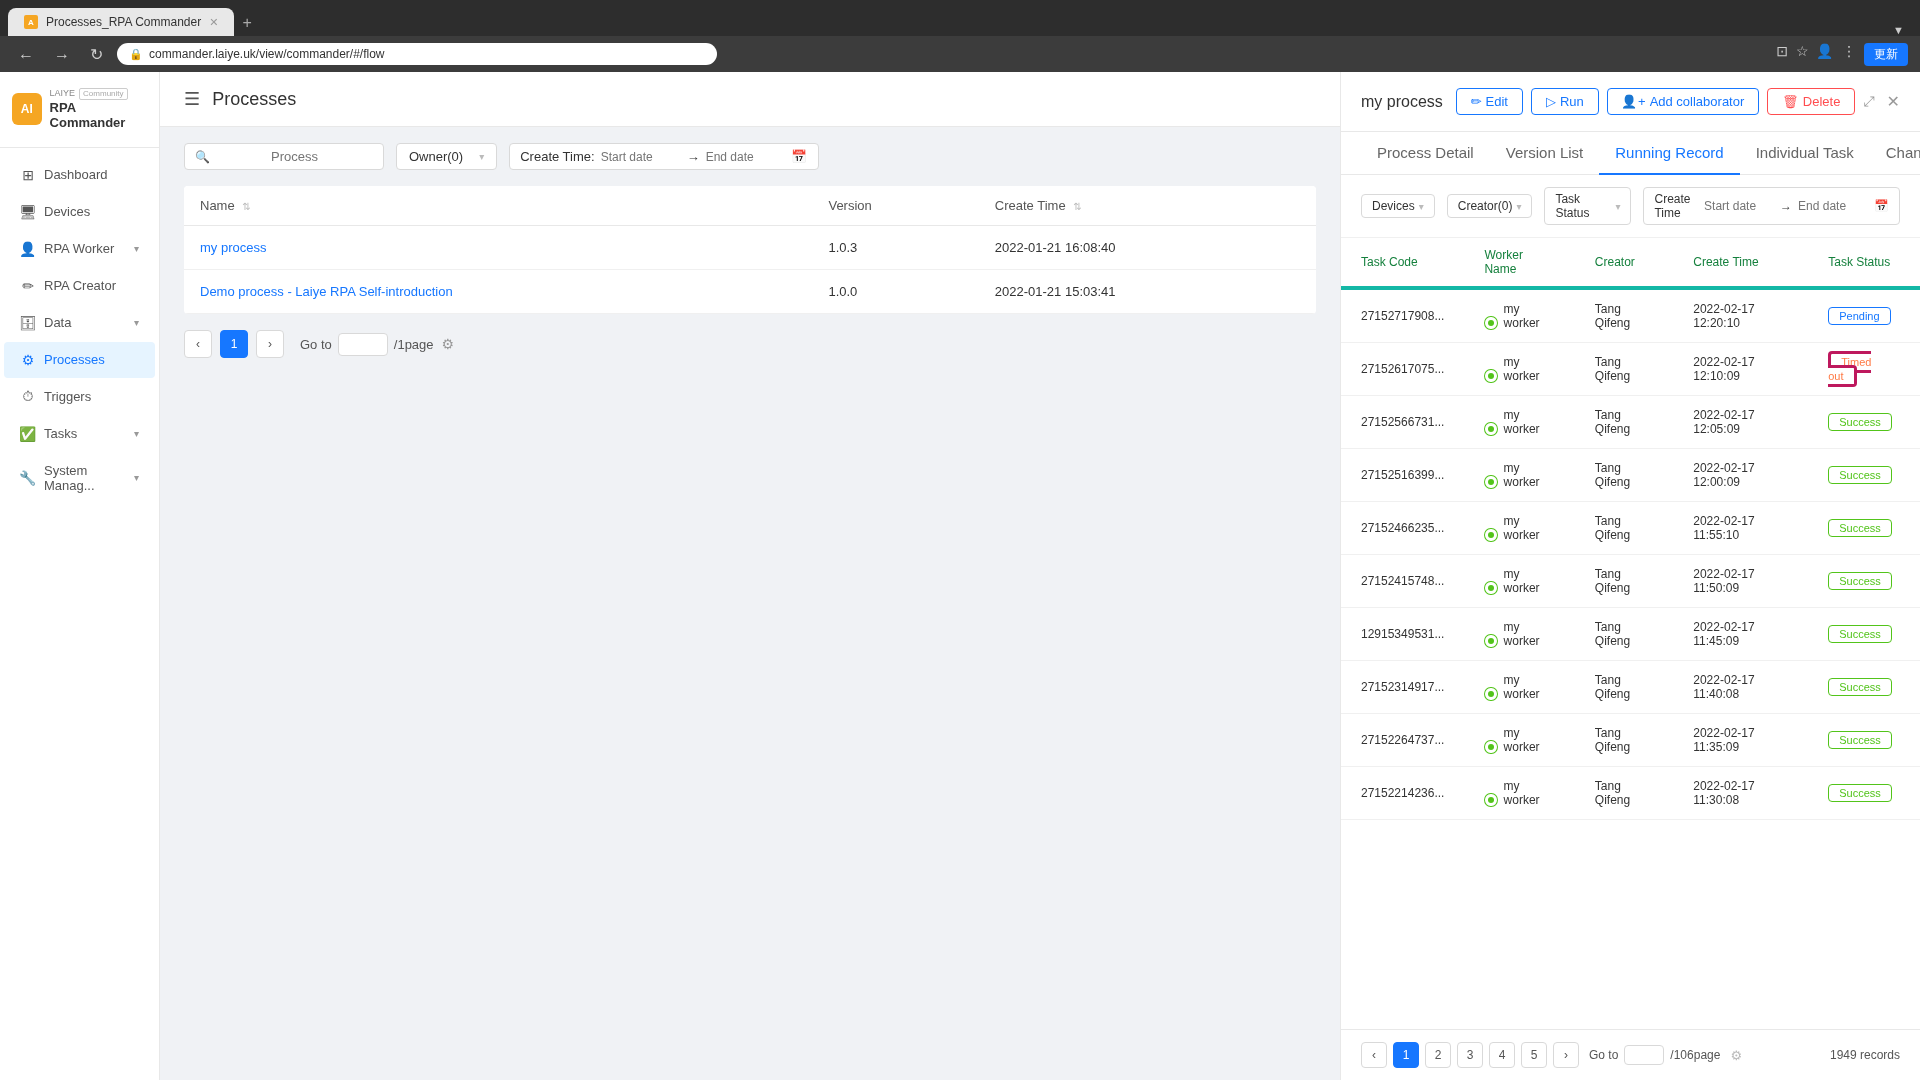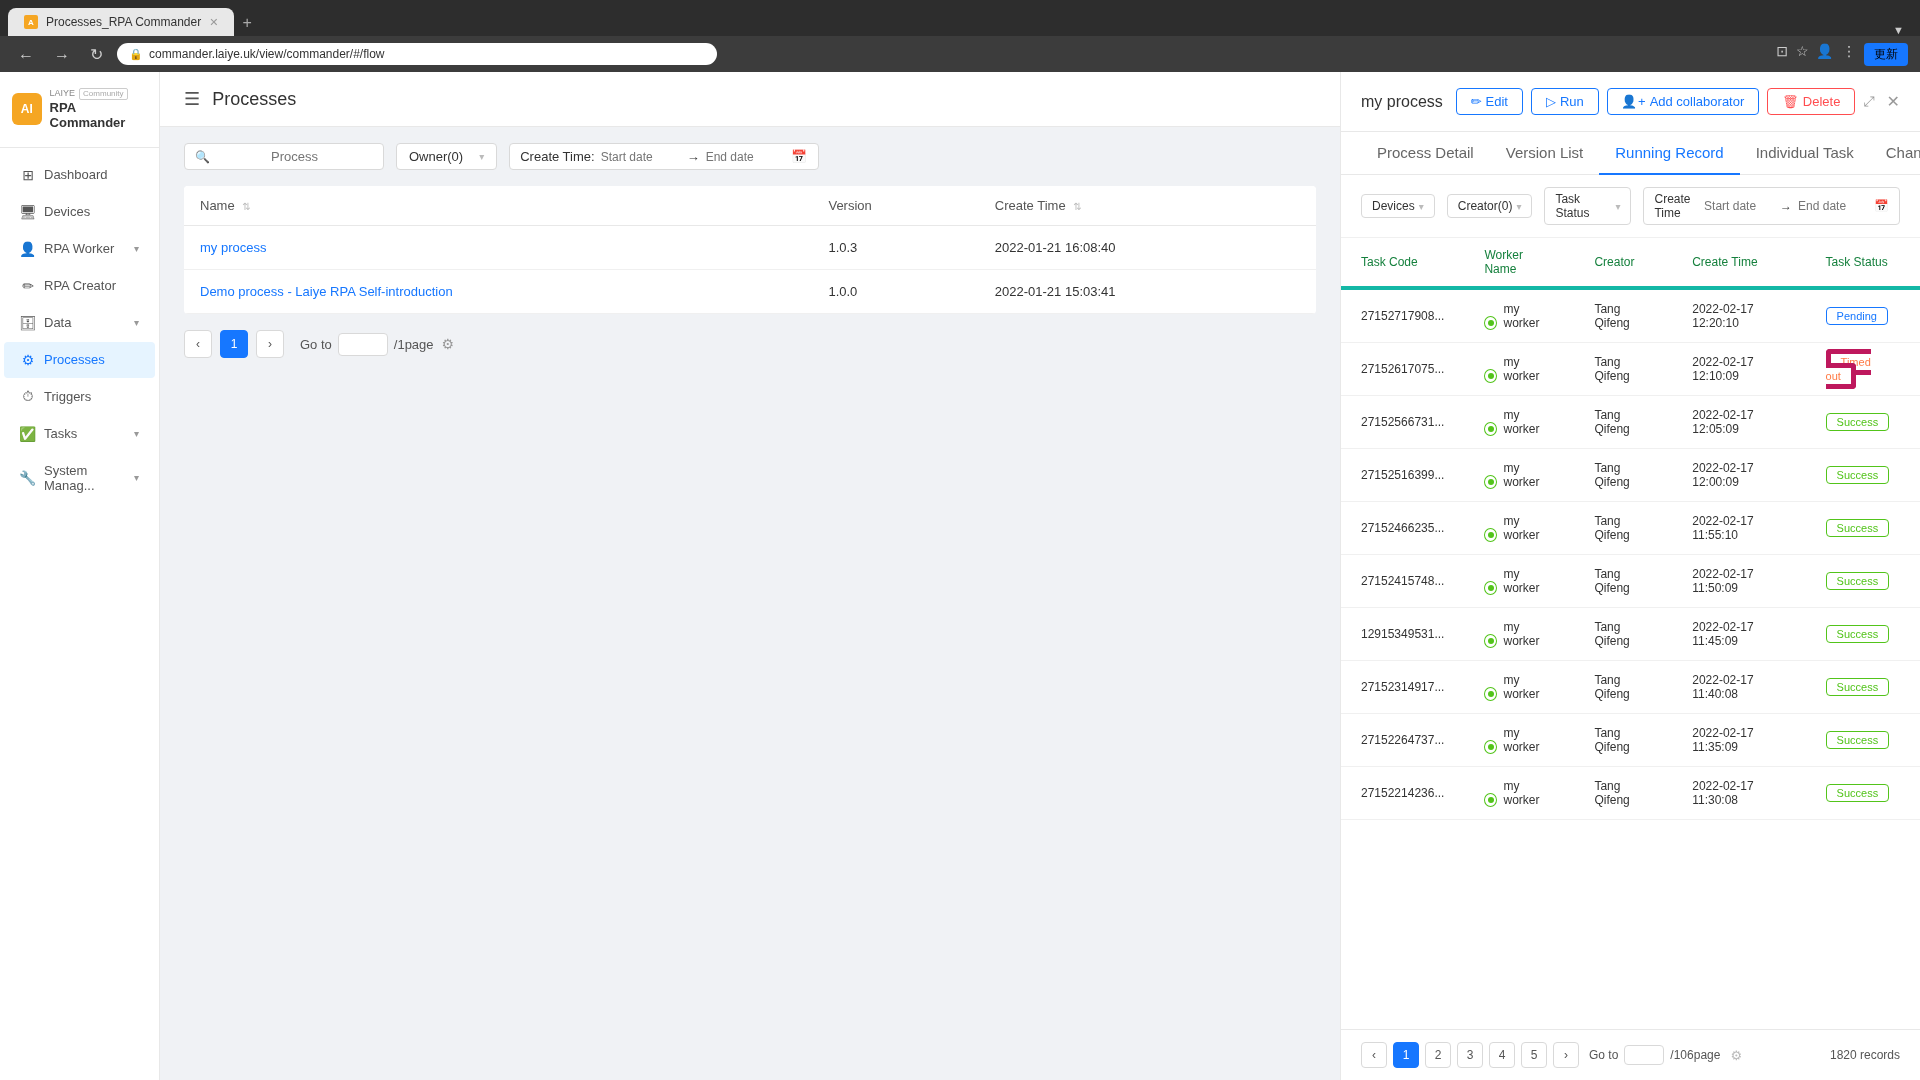--- a/index.html
+++ b/index.html
@@ -11,21 +11,21 @@
     .browser-tab { background: #3c3c3c; color: #ccc; padding: 6px 16px; border-radius: 8px 8px 0 0; font-size: 12px; display: flex; align-items: center; gap: 8px; min-width: 180px; height: 28px; }
     .browser-tab.active { background: #e8e8e8; color: #333; }
     .tab-favicon { width: 14px; height: 14px; background: #f5a623; border-radius: 2px; display: flex; align-items: center; justify-content: center; font-size: 8px; color: white; font-weight: bold; flex-shrink: 0; }
     .tab-close { margin-left: auto; cursor: pointer; color: #999; font-size: 11px; }
     .tab-new { background: transparent; color: #aaa; border: none; padding: 4px 8px; font-size: 16px; cursor: pointer; }
     .browser-toolbar { background: #3c3c3c; display: flex; align-items: center; padding: 4px 12px; gap: 8px; height: 36px; }
     .nav-btn { background: none; border: none; color: #ccc; font-size: 16px; cursor: pointer; padding: 2px 6px; }
     .url-bar { flex: 1; background: #fff; border: none; border-radius: 20px; padding: 4px 12px; font-size: 12px; color: #333; display: flex; align-items: center; gap: 6px; max-width: 600px; }
     .url-bar-icon { color: #666; font-size: 11px; }
     .toolbar-right { display: flex; gap: 8px; margin-left: auto; color: #ccc; font-size: 14px; }
-    .update-btn { background: #1677ff; color: #000000; border: none; border-radius: 4px; padding: 3px 10px; font-size: 12px; cursor: pointer; }
+    .update-btn { background: #1677ff; color: #ffffff; border: none; border-radius: 4px; padding: 3px 10px; font-size: 12px; cursor: pointer; }
 
     
     .app-container { display: flex; height: calc(1080px - 72px); background: #f0f2f5; }
 
     
     .sidebar { width: 160px; background: white; border-right: 1px solid #e8e8e8; display: flex; flex-direction: column; flex-shrink: 0; }
     .sidebar-logo { display: flex; align-items: center; gap: 8px; padding: 16px 12px; border-bottom: 1px solid #e8e8e8; }
     .logo-icon { width: 32px; height: 32px; background: #f5a623; border-radius: 6px; display: flex; align-items: center; justify-content: center; color: white; font-weight: bold; font-size: 12px; }
     .logo-text { display: flex; flex-direction: column; line-height: 1.2; }
     .logo-title { font-weight: bold; font-size: 13px; color: #333; }
@@ -92,21 +92,21 @@
     .record-table td { padding: 12px 20px; border-bottom: 1px solid #f0f0f0; font-size: 12px; color: #333; }
     .task-code { color: #1677ff; cursor: pointer; }
 
     .worker-cell { display: flex; align-items: flex-end; gap: 6px; }
     .worker-icon { width: 14px; height: 14px; border-radius: 50%; border: 1.5px solid #52c41a; display: flex; align-items: center; justify-content: center; }
     .worker-dot { width: 6px; height: 6px; border-radius: 50%; background: #52c41a; }
 
     .badge { padding: 2px 10px; border-radius: 4px; font-size: 11px; font-weight: 500; }
     .badge-success { color: #52c41a; border: 1px solid #52c41a; background: white; }
     .badge-pending { color: #1677ff; border: 1px solid #1677ff; background: white; }
-    .badge-timeout { color: #ff7a45; border: 5px solid #be185d; background: white; }
+    .badge-timeout { color: #ff7a45; border: 3px solid #be185d; background: white; }
 
     .panel-pagination { display: flex; align-items: center; padding: 12px 20px; border-top: 1px solid #e8e8e8; gap: 6px; }
     .panel-page-btn { width: 26px; height: 26px; border: 1px solid #d9d9d9; background: white; border-radius: 4px; display: flex; align-items: center; justify-content: center; cursor: pointer; font-size: 12px; color: #555; }
     .panel-page-btn.active { background: #1677ff; color: white; border-color: #1677ff; }
     .panel-go-to { display: flex; align-items: center; gap: 6px; font-size: 12px; color: #555; margin-left: 4px; }
     .panel-go-to-input { width: 40px; border: 1px solid #d9d9d9; border-radius: 4px; padding: 2px 6px; text-align: center; font-size: 12px; }
     .panel-records-count { margin-left: auto; font-size: 12px; color: #555; }
     .panel-settings-icon { color: #bbb; cursor: pointer; font-size: 13px; margin-left: 4px; }
   </style>
 </head>
@@ -495,17 +495,17 @@
       <div class="panel-page-btn">3</div>
       <div class="panel-page-btn">4</div>
       <div class="panel-page-btn">5</div>
       <div class="panel-page-btn">›</div>
       <div class="panel-go-to">
         <span>Go to</span>
         <input class="panel-go-to-input" type="text" style="">
         <span>/106page</span>
       </div>
       <span class="panel-settings-icon">⚙</span>
-      <span class="panel-records-count">1820 records</span>
+      <span class="panel-records-count">1949 records</span>
     </div>
   </div>
 
 </div>
 
 </body></html>

